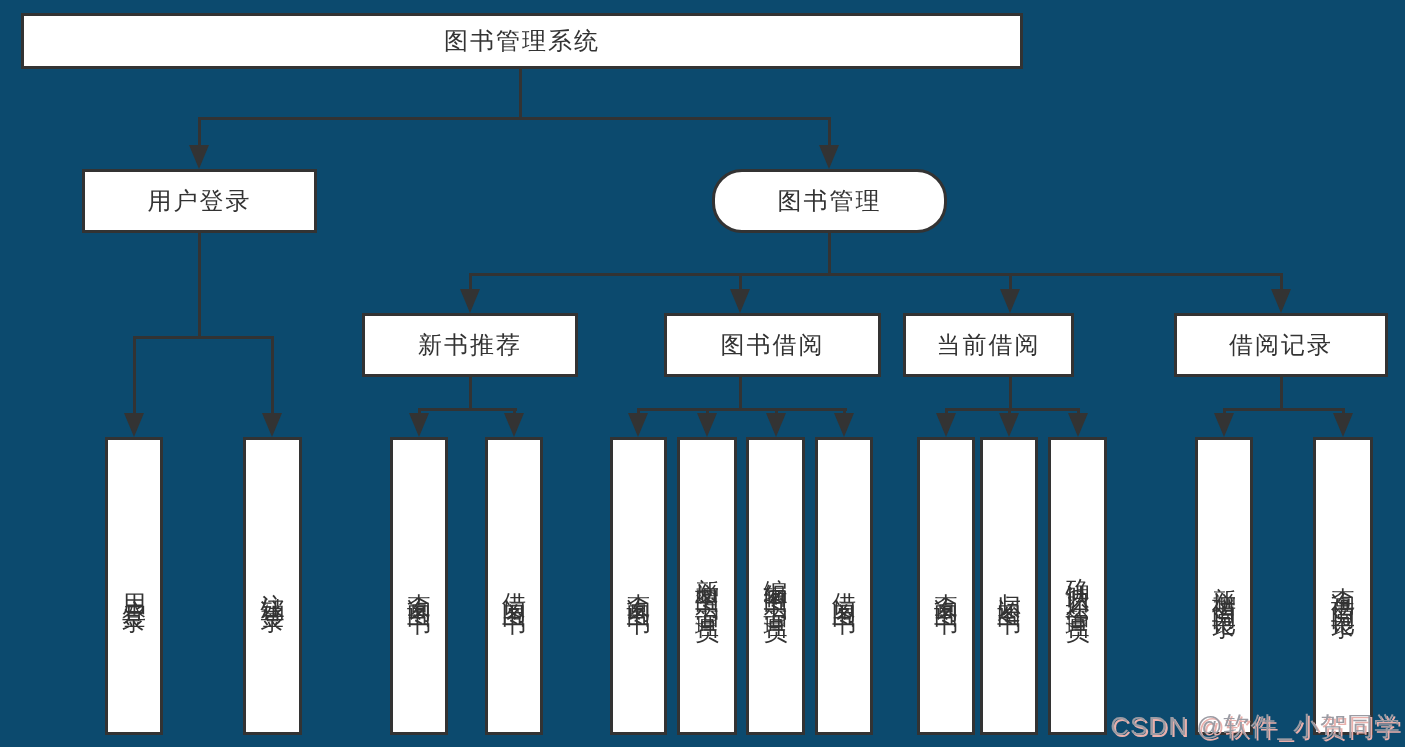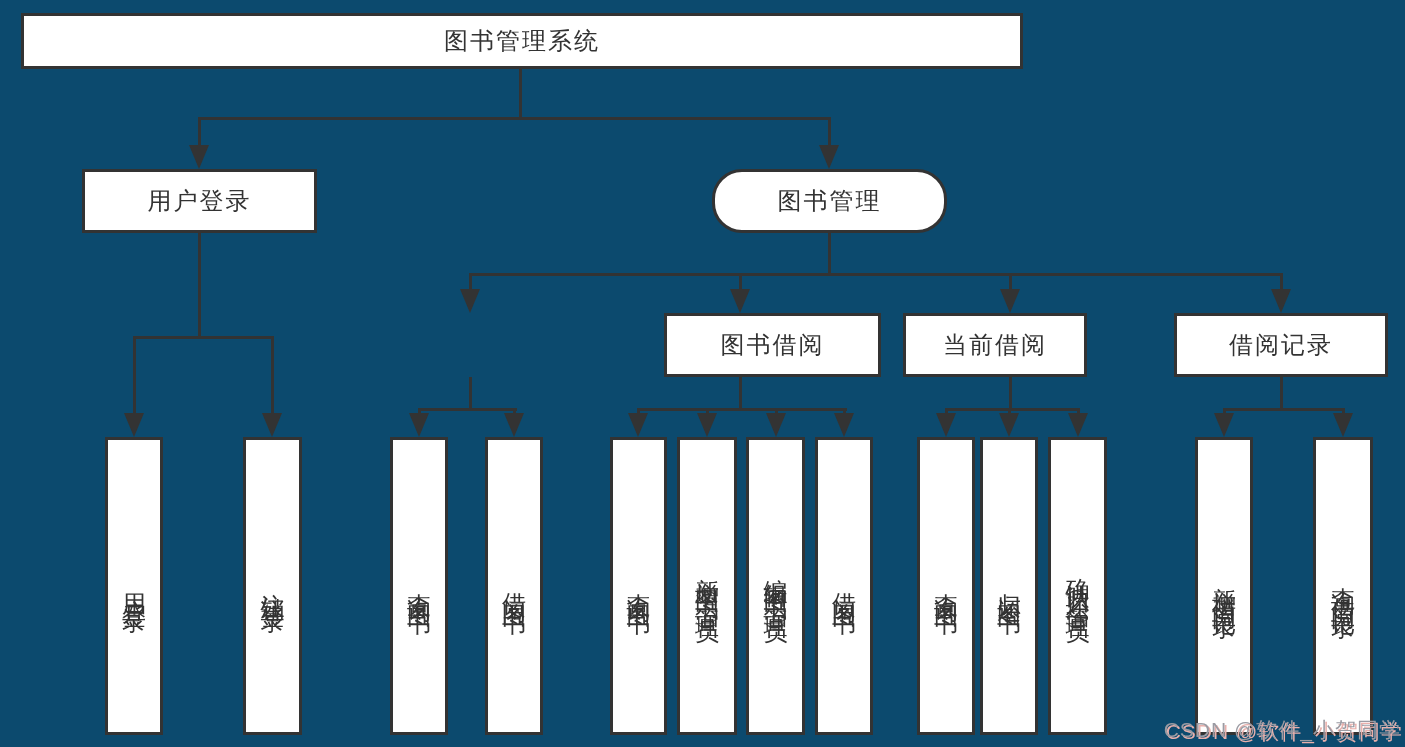--- a/index.html
+++ b/index.html
@@ -32,21 +32,21 @@
   .h{position:absolute;height:3px;background:#333333;}
   .a{
     position:absolute;width:0;height:0;
     border-left:10px solid transparent;
     border-right:10px solid transparent;
     border-top:24px solid #333333;
   }
   .watermark{
     position:absolute;
     right:4px;bottom:3px;
-    font-size:21px;
+    font-size:26px;
     color:#9b9ba3;
     text-shadow:2px 2px 0 #e9b0ac;
     letter-spacing:1px;
     z-index:5;
     white-space:nowrap;
   }
 </style>
 </head>
 <body>
 
@@ -56,24 +56,27 @@
     <span>图书管理系统</span>
   </div>
 
   <div class="box hbox" style="left:82px;top:169px;width:235px;height:64px;">
     <span>用户登录</span>
   </div>
   <div class="box hbox" style="left:712px;top:169px;width:235px;height:64px;border-radius:30px;">
     <span>图书管理</span>
   </div>
 
+  <div class="box hbox" style="left:362px;top:313px;width:216px;height:64px;">
+    <span>新书推荐</span>
+  </div>
   <div class="box hbox" style="left:632px;top:313px;width:217px;height:64px;margin-left:32px;">
     <span>图书借阅</span>
   </div>
-  <div class="box hbox" style="left:903px;top:313px;width:184px;height:64px;">
+  <div class="box hbox" style="left:903px;top:313px;width:171px;height:64px;">
     <span>当前借阅</span>
   </div>
   <div class="box hbox" style="left:1174px;top:313px;width:214px;height:64px;">
     <span>借阅记录</span>
   </div>
 
   <div class="box leaf" style="left:105px;width:58px;">
     <span>用户登录</span>
   </div>
   <div class="box leaf" style="left:243px;width:59px;">

